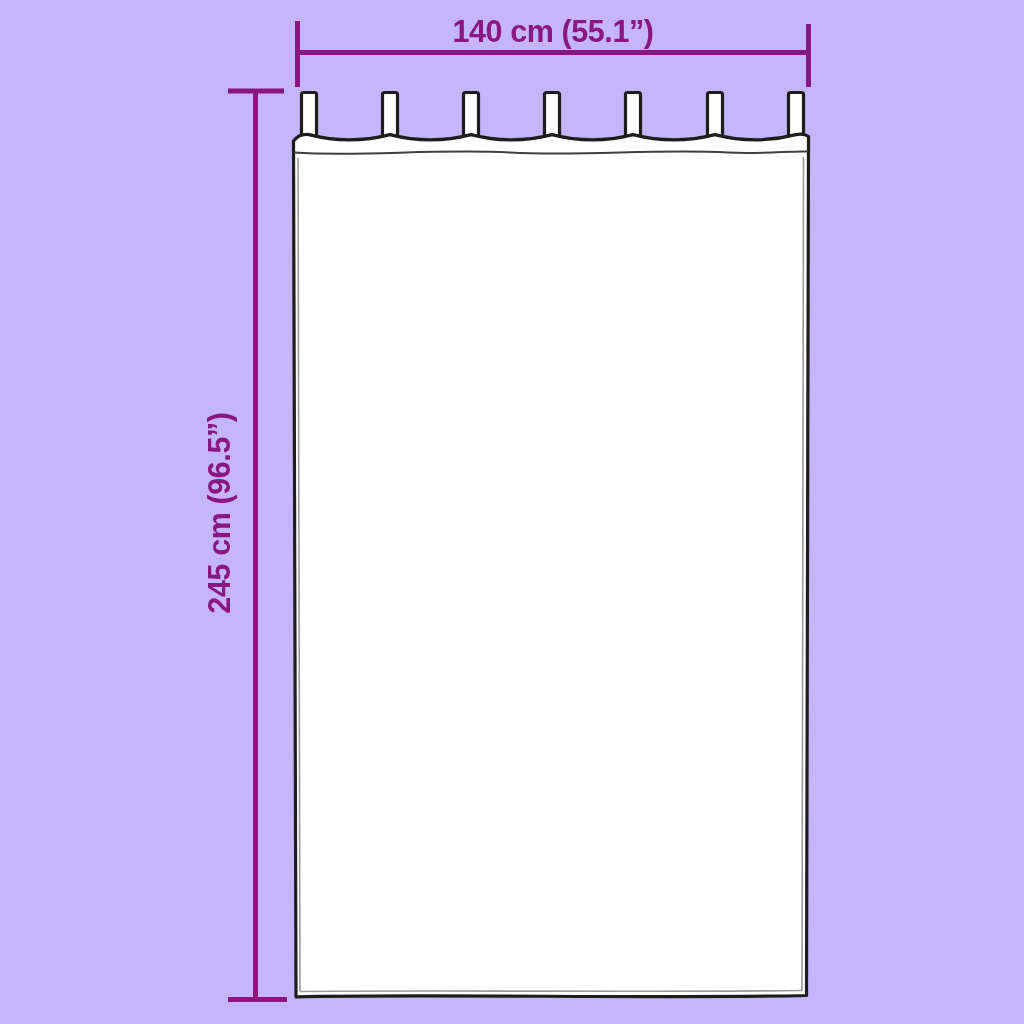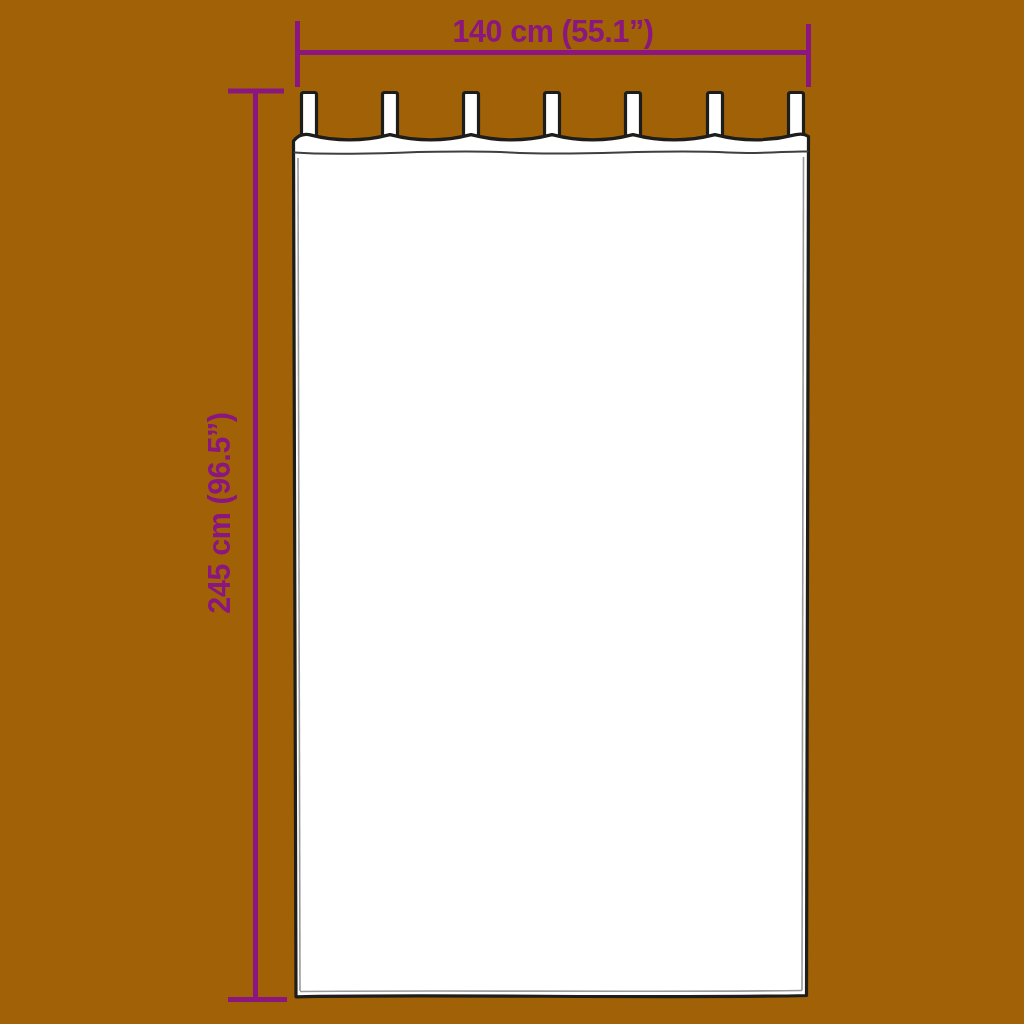--- a/index.html
+++ b/index.html
@@ -4,21 +4,21 @@
 <style>
   html, body {
     margin: 0;
     padding: 0;
     background: #ffffff;
   }
   .canvas {
     position: relative;
     width: 1024px;
     height: 1024px;
-    background: #a16207;
+    background: #c4b5fd;
     overflow: hidden;
   }
   .canvas svg {
     display: block;
     width: 1024px;
     height: 1024px;
   }
   .dim-label {
     font-family: "Liberation Sans", sans-serif;
     font-weight: 700;

